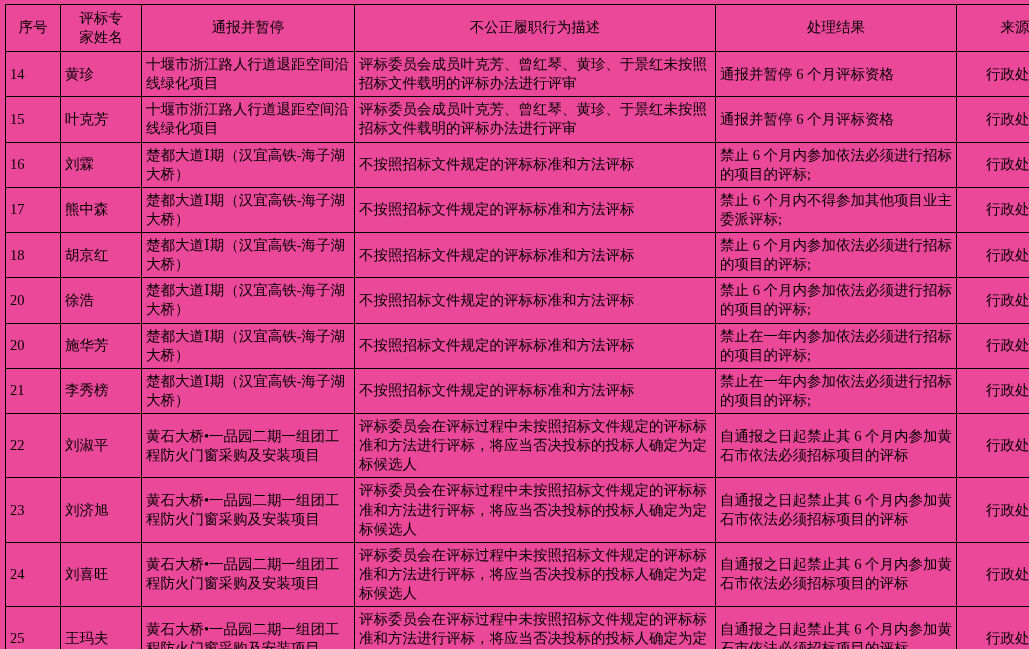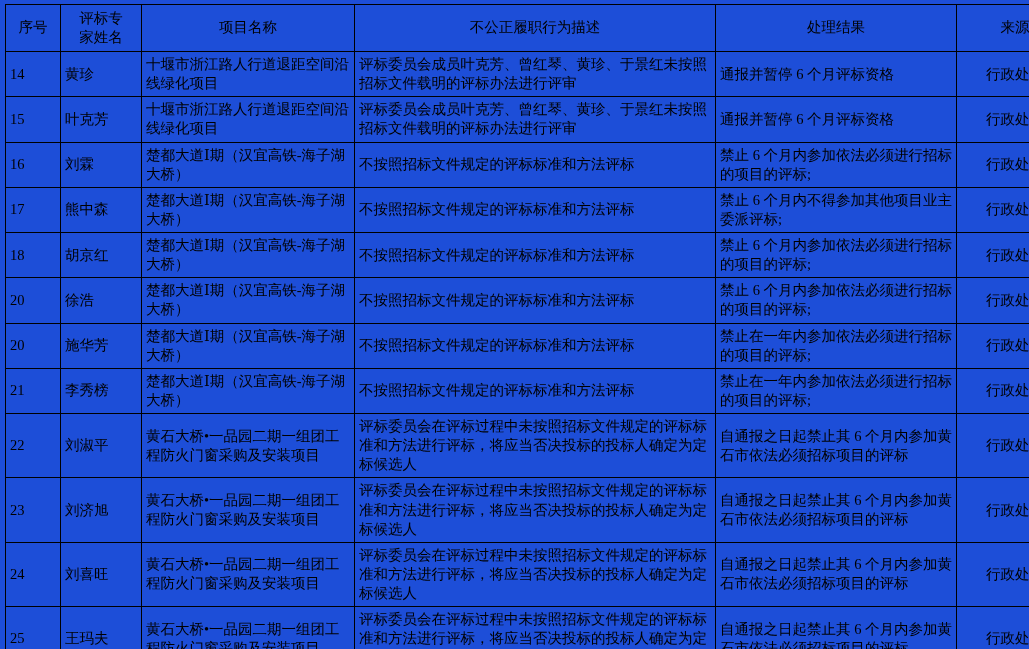--- a/index.html
+++ b/index.html
@@ -9,21 +9,21 @@
   }
   body {
     font-family: "Liberation Serif", "DejaVu Serif", serif;
     color: #000000;
   }
   #page {
     width: 1029px;
     height: 649px;
     position: relative;
     overflow: hidden;
-    background: #1d4ed8;
+    background: #ec4899;
   }
   table.doc-table {
     border-collapse: collapse;
     width: 1018px;
     margin: 4px 0 0 5px;
     table-layout: fixed;
   }
   table.doc-table th,
   table.doc-table td {
     border: 1px solid #000000;
@@ -83,21 +83,21 @@
 
 <div id="page">
   <table class="doc-table">
     <thead>
       <tr>
         <th class="col-seq">序号</th>
         <th class="col-name hdr-two-line">
           <div>评标专</div>
           <div>家姓名</div>
         </th>
-        <th class="col-proj">项目名称</th>
+        <th class="col-proj">通报并暂停</th>
         <th class="col-desc">不公正履职行为描述</th>
         <th class="col-res">处理结果</th>
         <th class="col-src">来源</th>
       </tr>
     </thead>
     <tbody id="table-body">
         <tr>
           <td class="c-seq">14</td>
           <td class="c-name">黄珍</td>
           <td class="c-proj">十堰市浙江路人行道退距空间沿线绿化项目</td>

